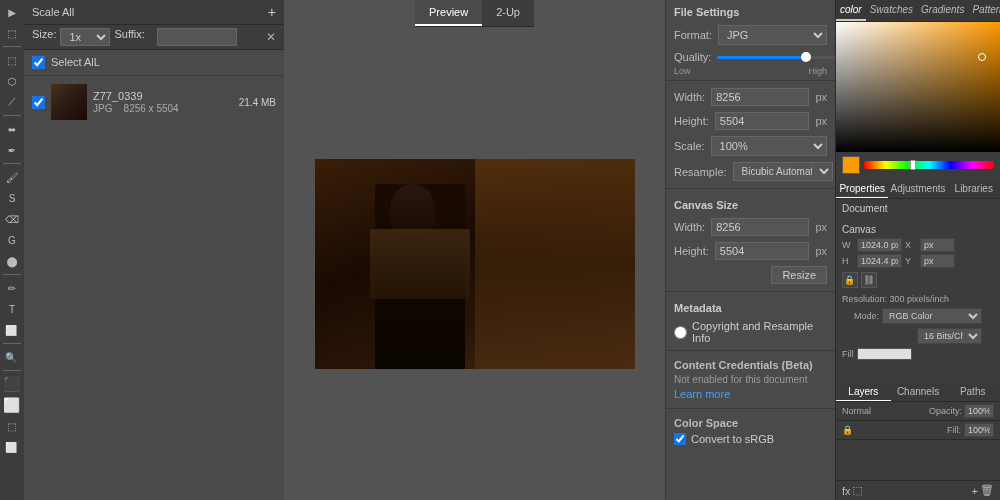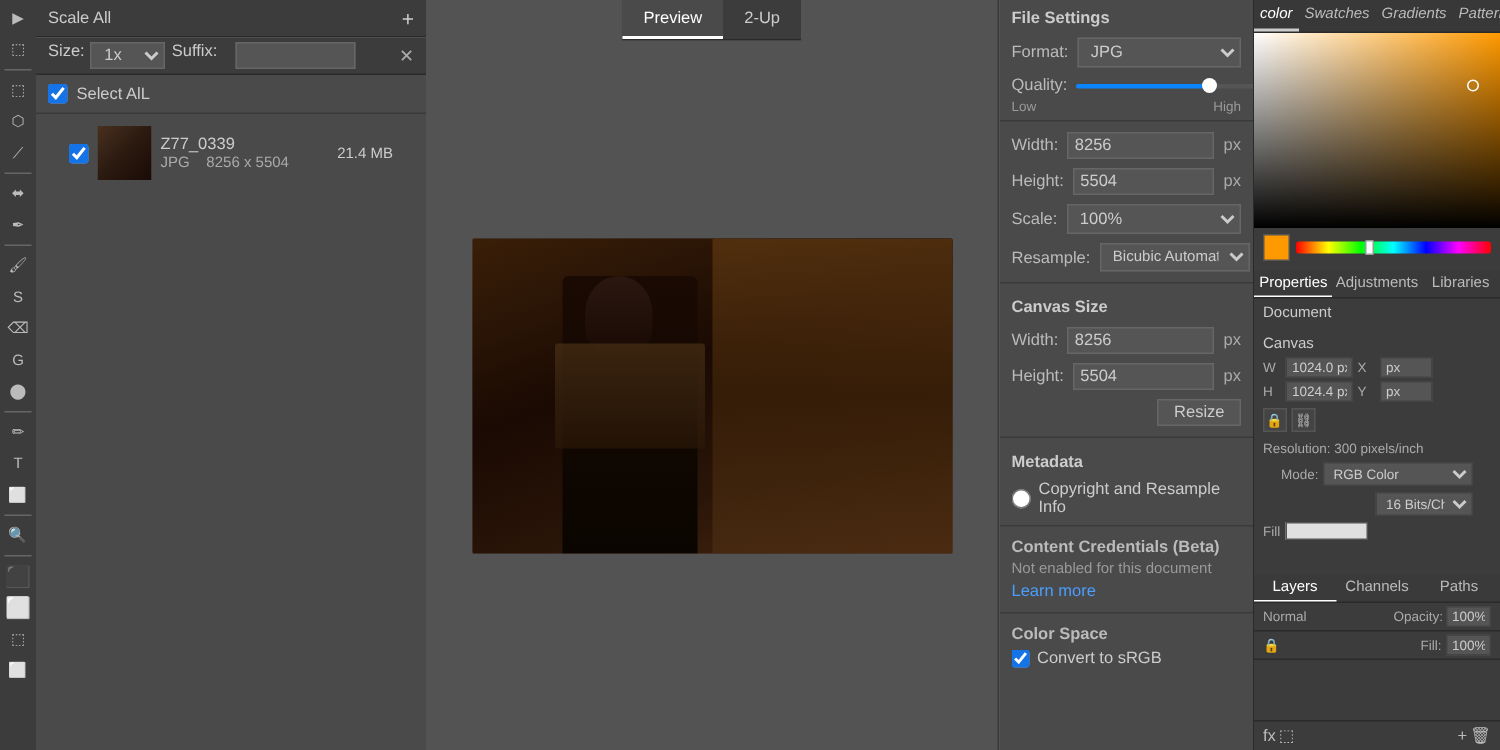--- a/index.html
+++ b/index.html
@@ -82,37 +82,37 @@
       background: transparent;
       border: none;
       color: #aaa;
       cursor: pointer;
       font-size: 12px;
     }
     .select-all-row {
       background: #4a4a4a;
       padding: 6px 8px;
       display: flex;
-      align-items: center;
+      align-items: flex-start;
       gap: 6px;
       border-bottom: 1px solid #3a3a3a;
     }
     .select-all-row input[type=checkbox] { accent-color: #1473e6; width: 13px; height: 13px; }
     .select-all-label { color: #ccc; font-size: 11px; }
 
     .file-list {
       flex: 1;
       overflow-y: auto;
       background: #4a4a4a;
       padding: 4px 0;
     }
     .file-item {
       display: flex;
       align-items: center;
-      padding: 4px 22px;
+      padding: 4px 8px;
       gap: 6px;
       cursor: pointer;
     }
     .file-item input[type=checkbox] { accent-color: #1473e6; width: 13px; height: 13px; flex-shrink: 0; }
     .file-thumb {
       width: 36px; height: 36px;
       background: #333;
       object-fit: cover;
       flex-shrink: 0;
       position: relative;

